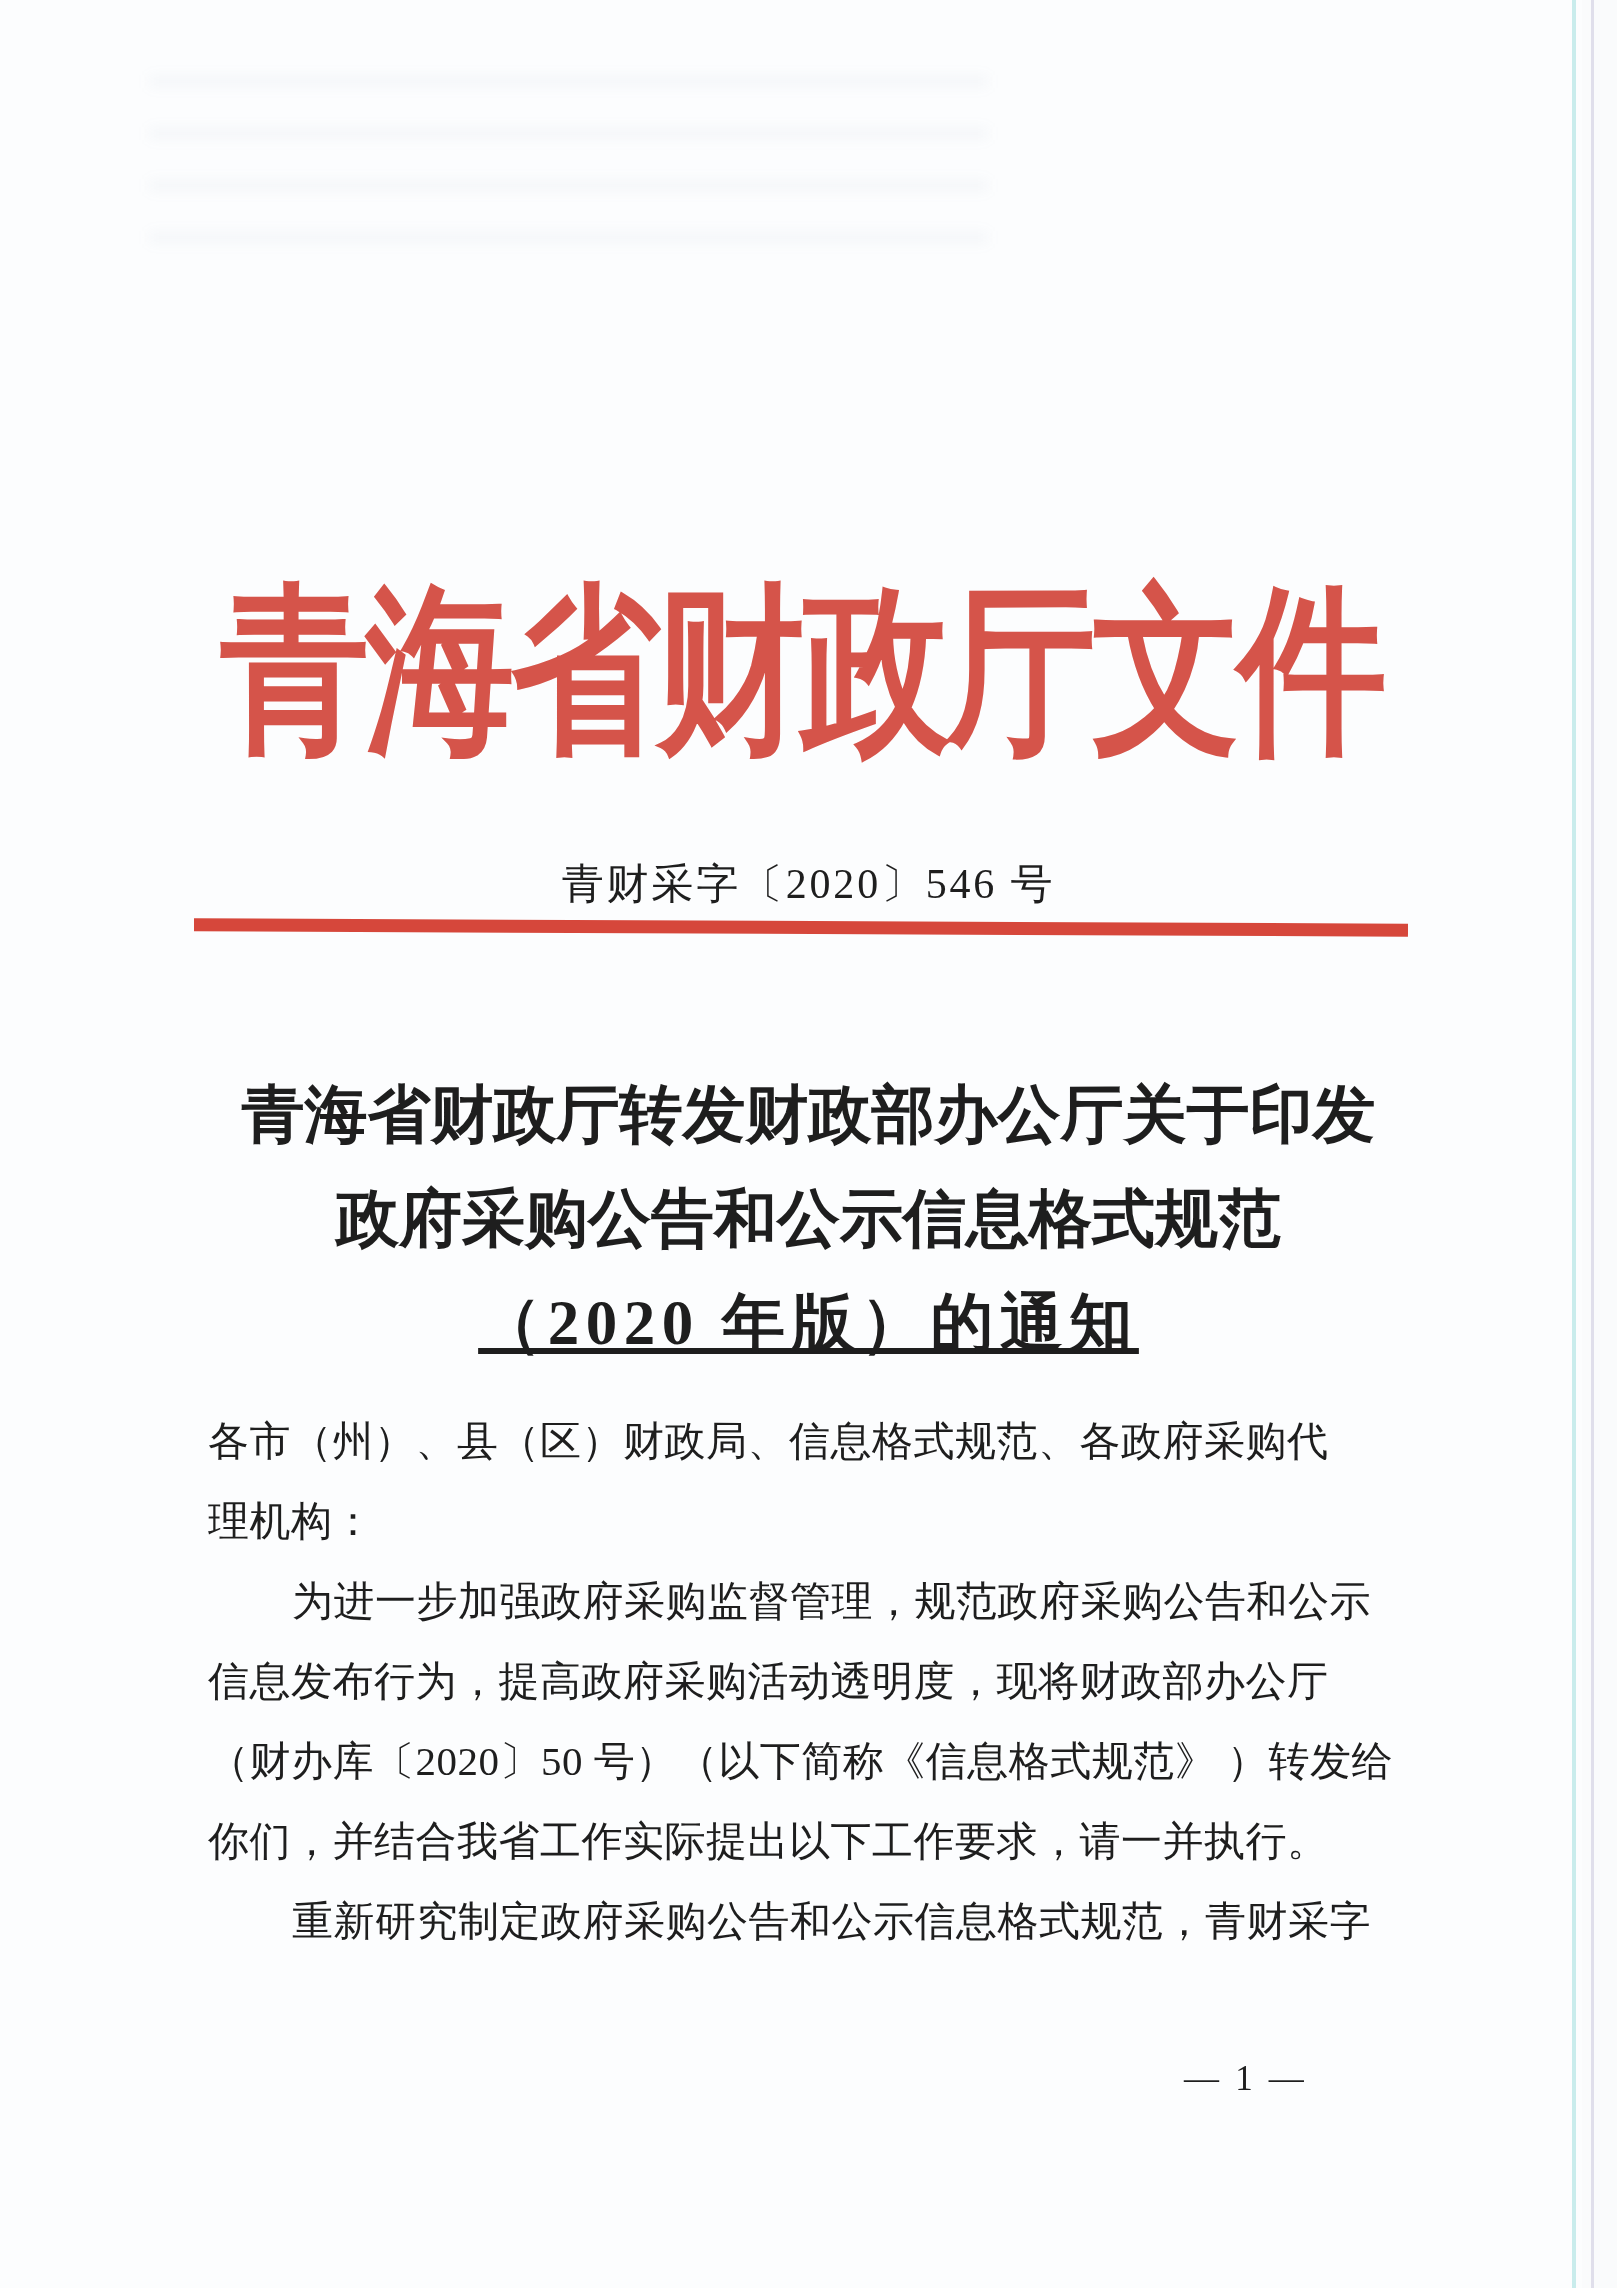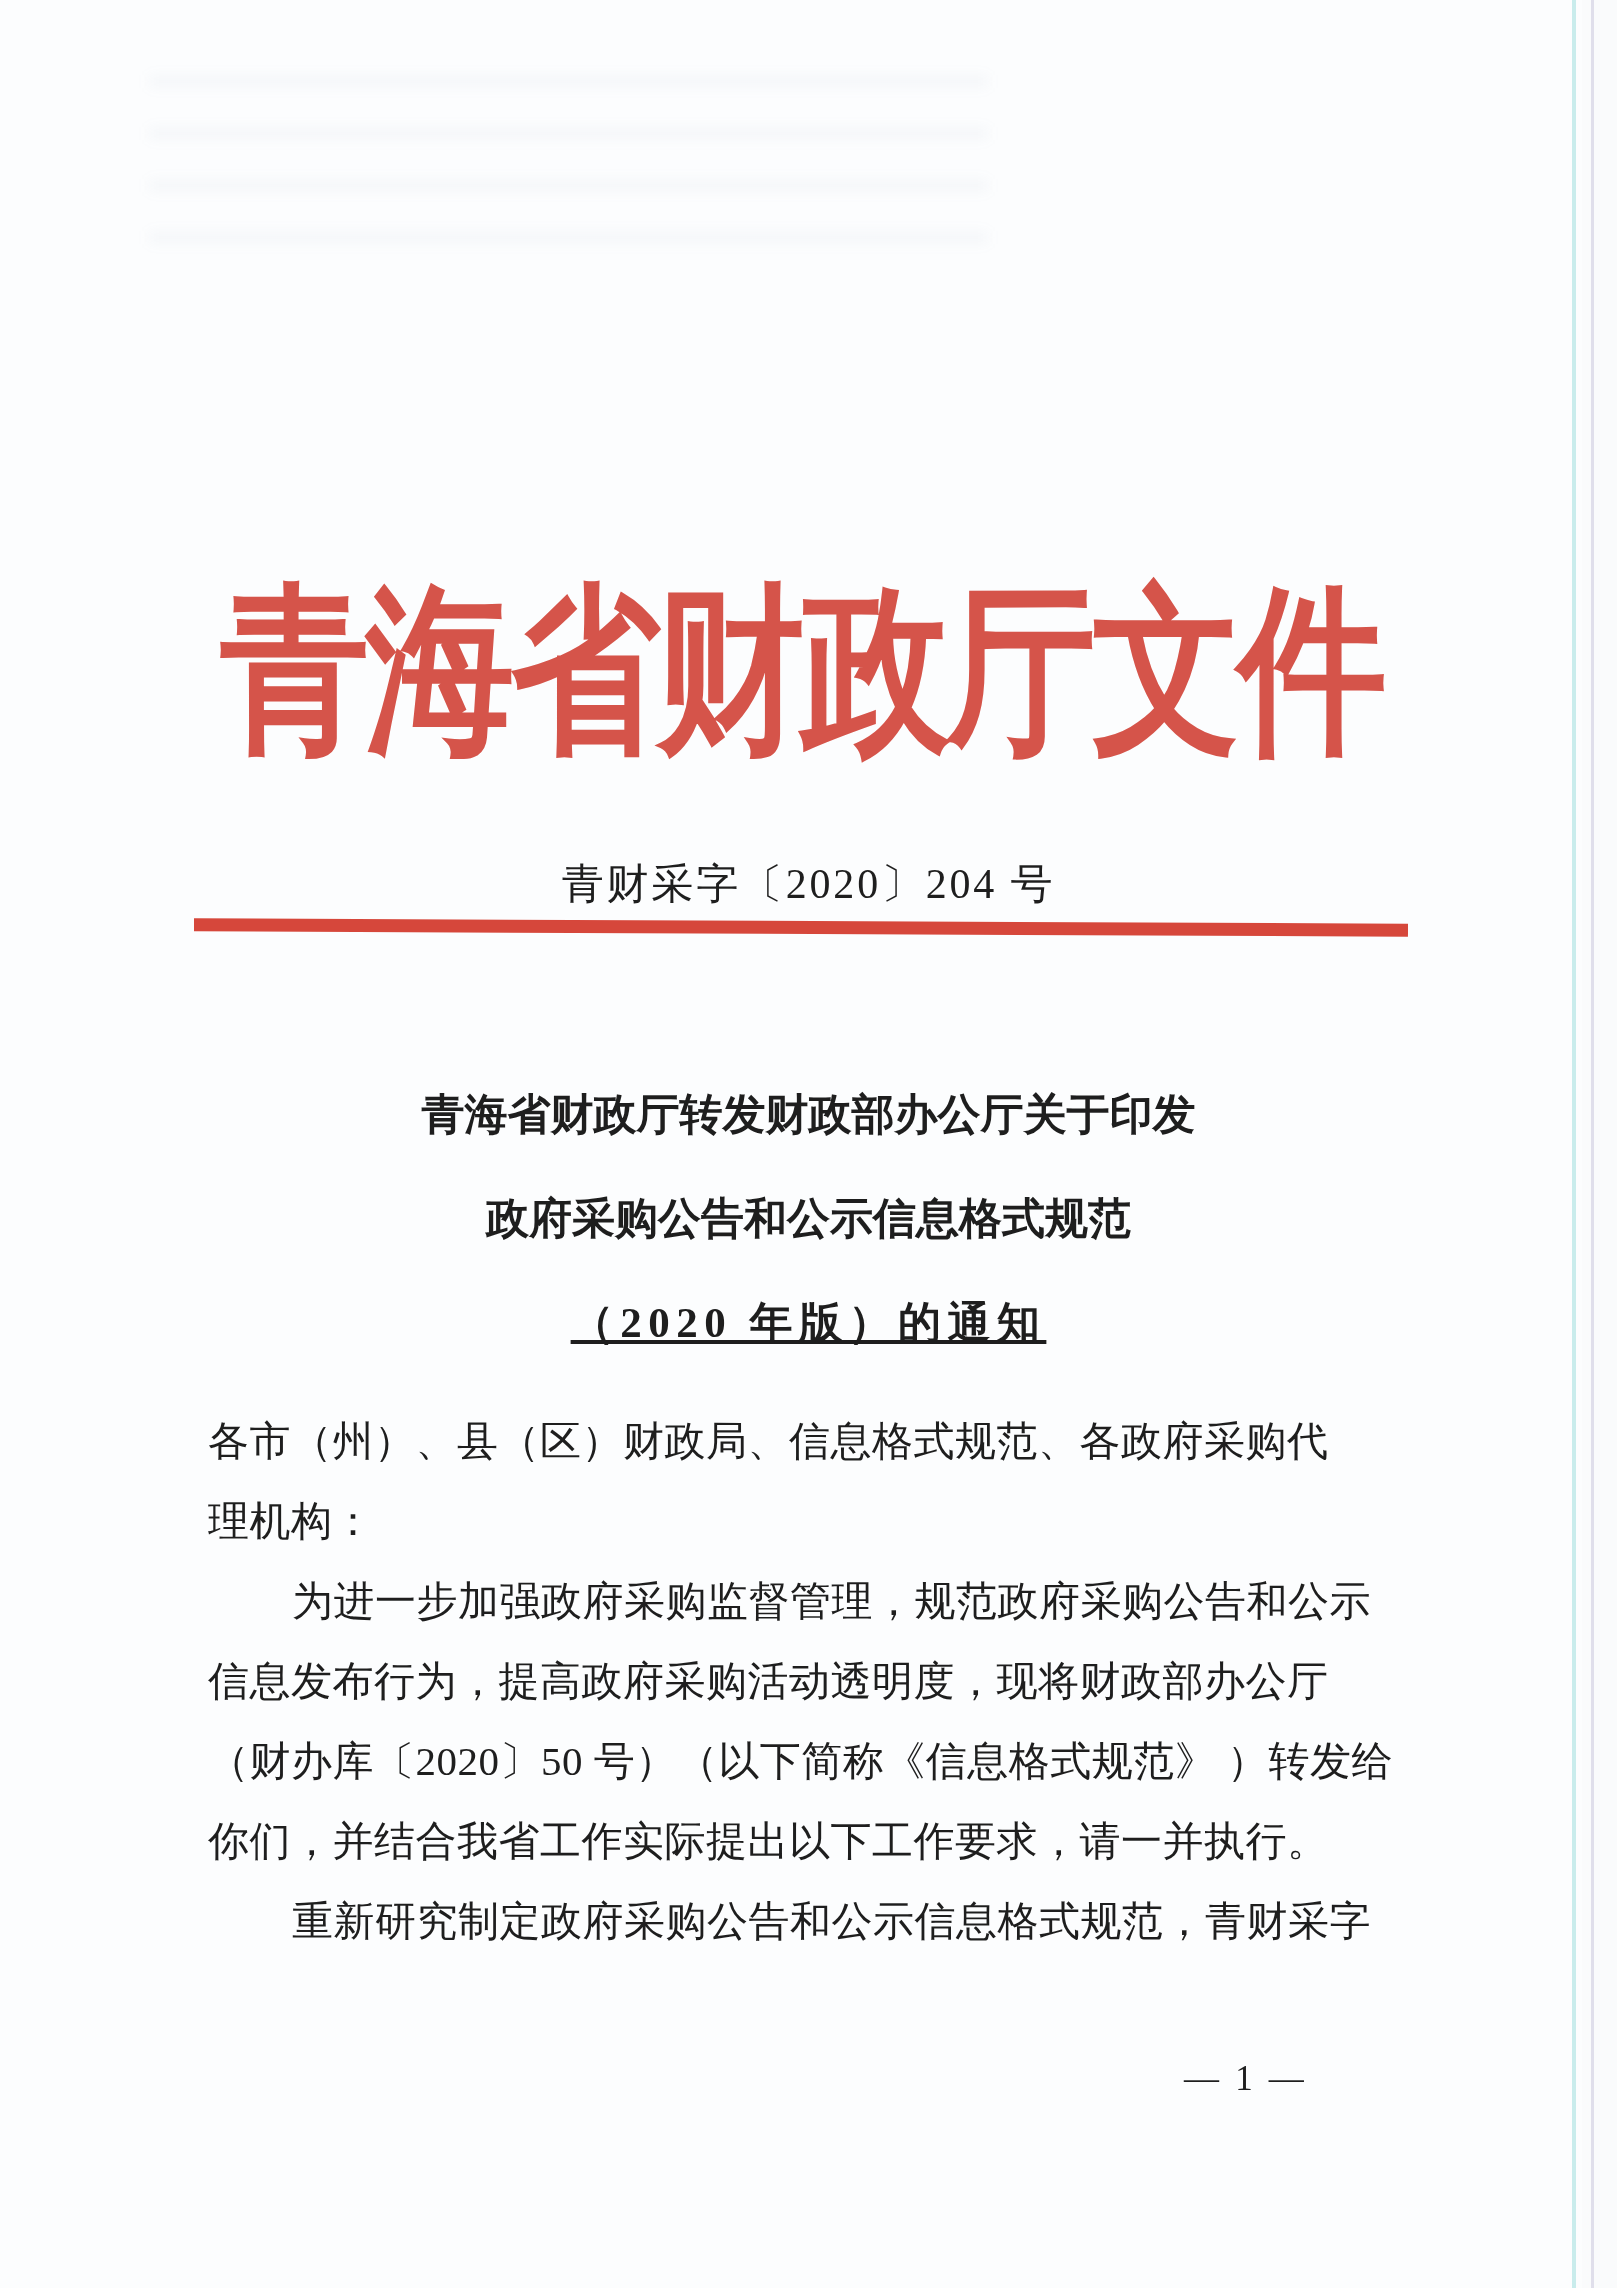--- a/index.html
+++ b/index.html
@@ -90,21 +90,21 @@
     transform: rotate(0.25deg);
   }
 
   .subject-block {
     position: absolute;
     top: 1063px;
     left: 0;
     width: 1617px;
     text-align: center;
     font-weight: bold;
-    font-size: 43px;
+    font-size: 63px;
     line-height: 104px;
     color: var(--text, #1e1e1e);
   }
   .subject-line { white-space: nowrap; }
   .subject-line.spaced { letter-spacing: 6.5px; text-decoration: underline; }
 
   .body-block {
     position: absolute;
     top: 1401px;
     left: 208px;
@@ -134,21 +134,21 @@
 <body>
 
 <div class="page">
 
   <div class="ghosting"></div>
   <div class="edge-cyan"></div>
   <div class="edge-gray"></div>
 
   <div class="letterhead-title">青海省财政厅文件</div>
 
-  <div class="doc-number">青财采字〔2020〕204 号</div>
+  <div class="doc-number">青财采字〔2020〕546 号</div>
 
   <div class="red-rule"></div>
 
   <div class="subject-block">
     <div class="subject-line">青海省财政厅转发财政部办公厅关于印发</div>
     <div class="subject-line">政府采购公告和公示信息格式规范</div>
     <div class="subject-line spaced">（2020 年版）的通知</div>
   </div>
 
   <div class="body-block">

